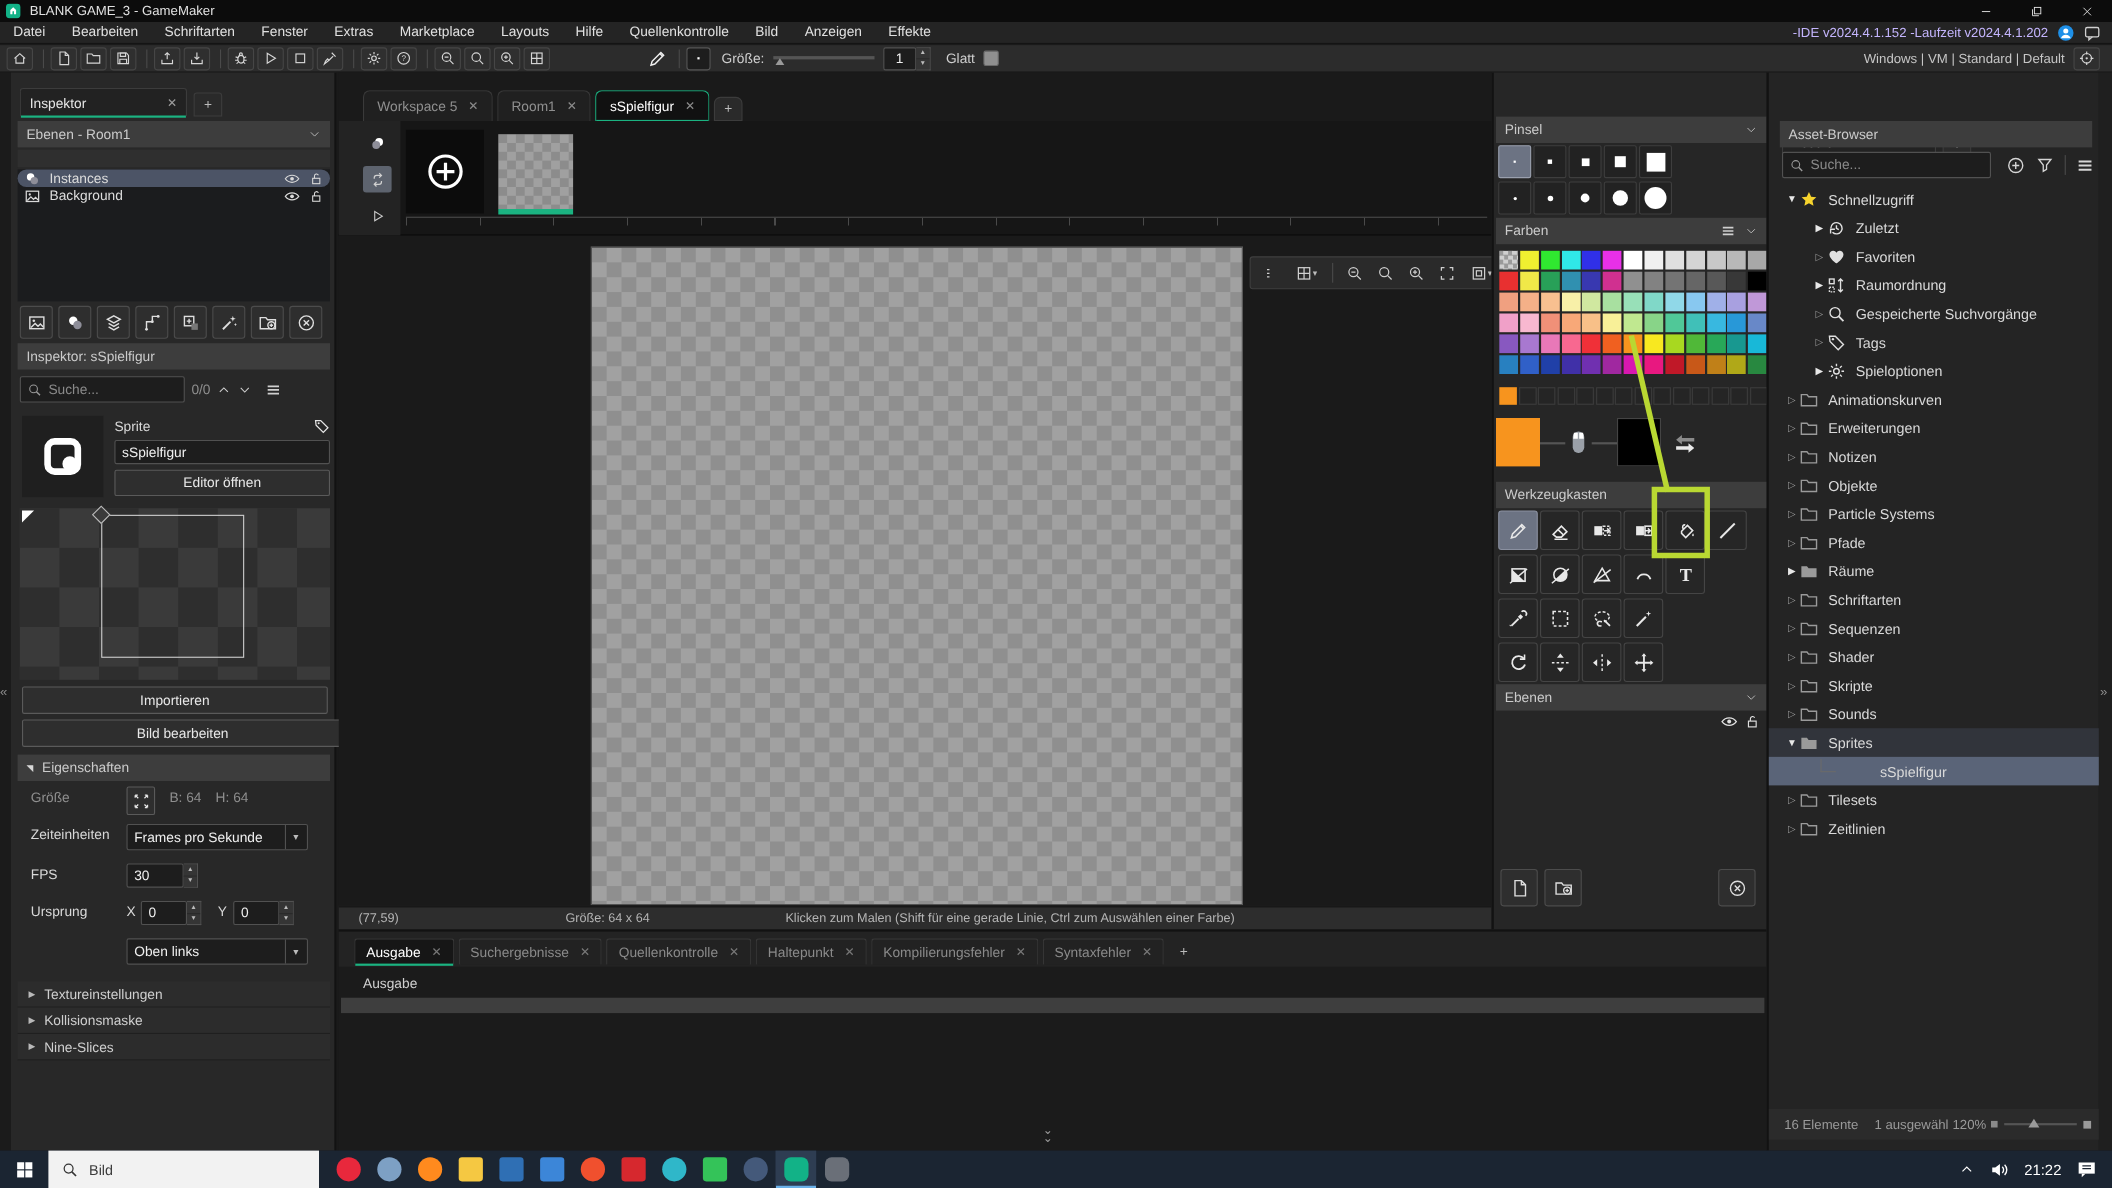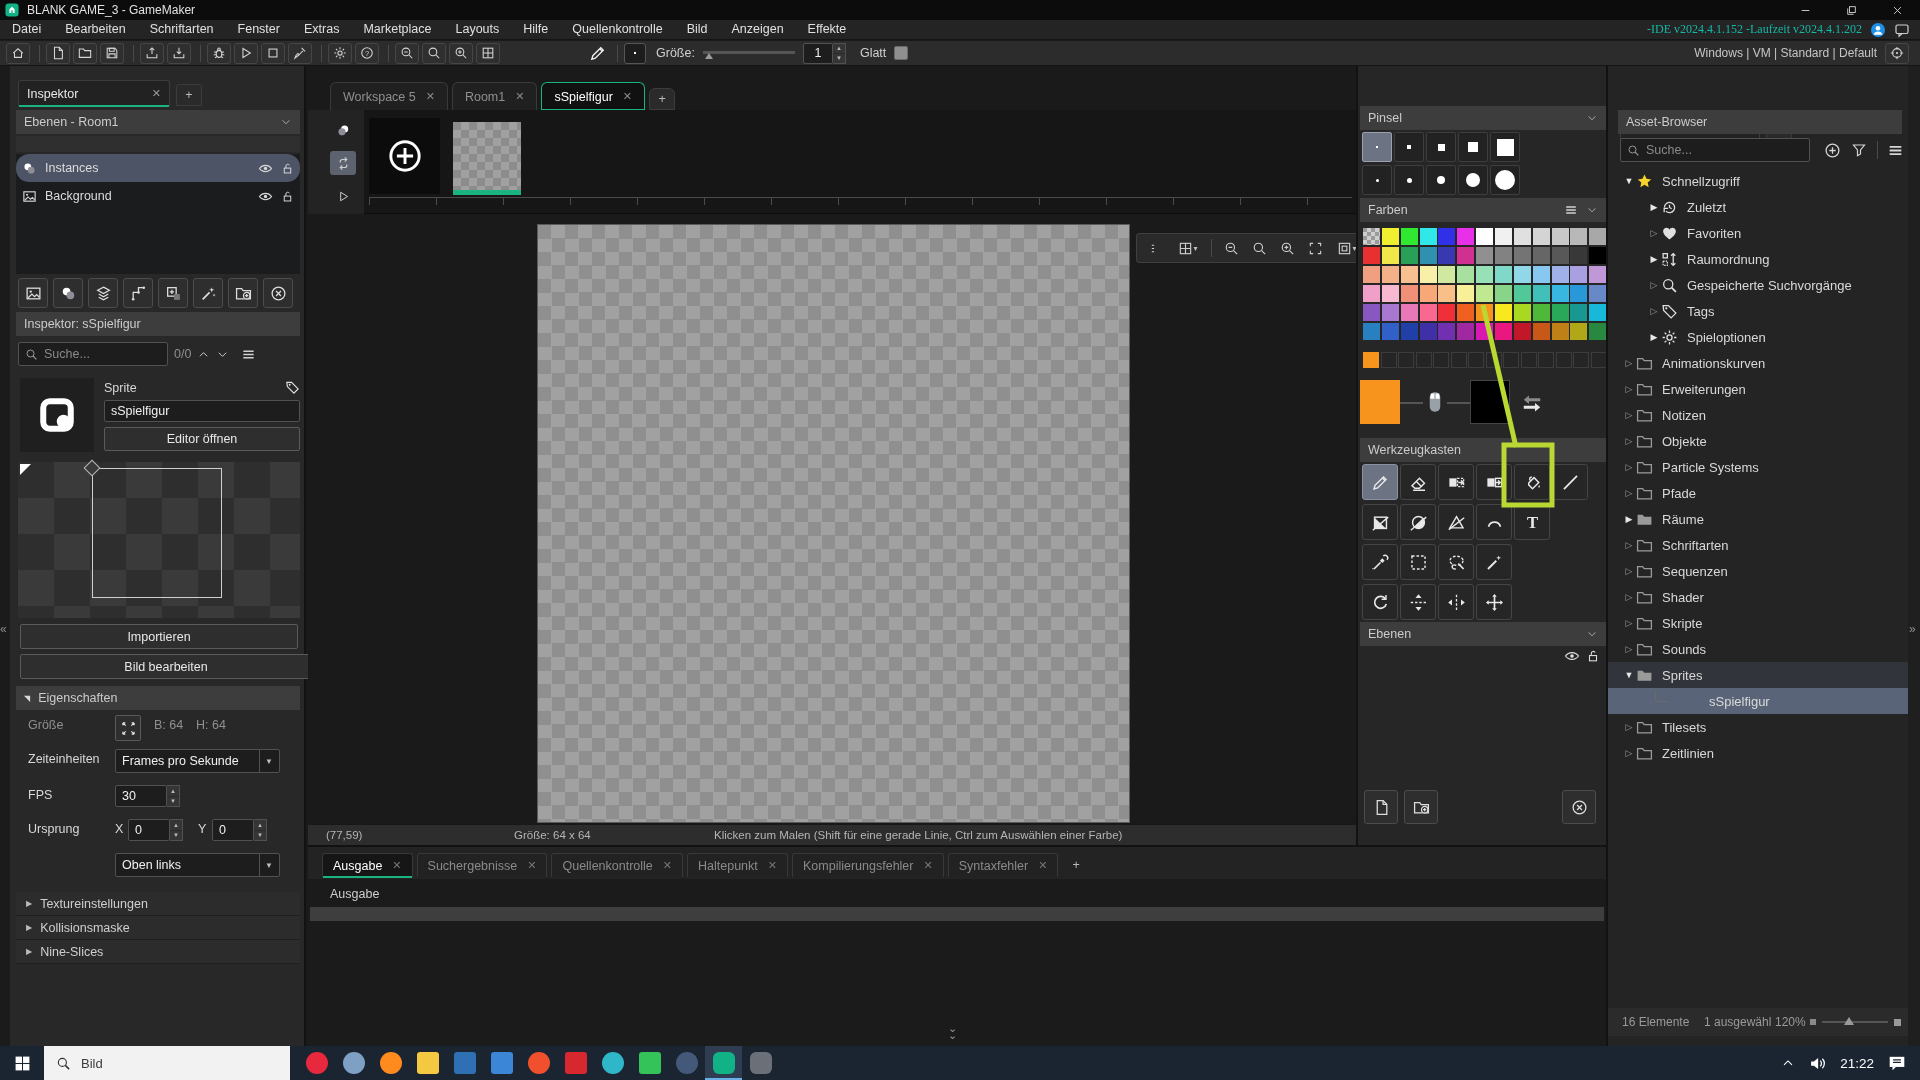--- a/index.html
+++ b/index.html
@@ -15,21 +15,21 @@
   #titlebar { position:absolute; left:0; top:0; width:1920px; height:20px; background:#0c0c0c;
     display:flex; align-items:center; color:#e2e2e2; font-size:12px; }
   #titlebar .logo { width:14px; height:14px; margin:0 8px 0 5px; }
   .wincontrols { margin-left:auto; display:flex; height:100%; }
   .winbtn { width:46px; height:100%; display:flex; align-items:center; justify-content:center; color:#e8e8e8; }
   .winbtn .icon { width:11px; height:11px; }
 
   #menubar { position:absolute; left:0; top:20px; width:1920px; height:20px; background:#242424;
     display:flex; align-items:center; border-bottom:1px solid #141414; }
   .menu-item { padding:0 12px; color:#e0e0e0; font-size:12.5px; line-height:19px; }
-  #menubar-right { margin-left:auto; display:flex; align-items:center; gap:8px; padding-right:10px; color:#14b8a6; font-size:12px;font-family:Liberation Serif, serif; }
+  #menubar-right { margin-left:auto; display:flex; align-items:center; gap:8px; padding-right:10px; color:#c4b5fd; font-size:12px; }
 
   #toolbar { position:absolute; left:0; top:41px; width:1920px; height:25px; background:#2c2c2c;
     display:flex; align-items:center; border-bottom:1px solid #141414; padding-left:6px; }
   .tb-btn { width:24px; height:21px; border:1px solid #464646; border-radius:3px; background:#2f2f2f;
     display:flex; align-items:center; justify-content:center; color:#d6d6d6; margin-right:3px; }
   .tb-btn .icon { width:14px; height:14px; }
   .tb-sep { width:1px; height:17px; background:#4a4a4a; margin:0 6px; }
   #toolbar-right { margin-left:auto; display:flex; align-items:center; gap:8px; padding-right:8px; color:#c6c6c6; font-size:12px; }
 
   
@@ -63,21 +63,21 @@
   .spin { width:13px; display:flex; flex-direction:column; border:1px solid #515151; border-left:none; height:22px; }
   .spin > div { flex:1; background:#353535; display:flex; align-items:center; justify-content:center;
     color:#bbb; font-size:6px; line-height:1; }
   .spin > div:first-child { border-bottom:1px solid #2a2a2a; }
 
   .checker-light { background-image:conic-gradient(#a1a1a1 25%, #8f8f8f 0 50%, #a1a1a1 0 75%, #8f8f8f 0); background-size:27px 27px; }
   .checker-dark  { background-image:conic-gradient(#3a3a3a 25%, #2e2e2e 0 50%, #3a3a3a 0 75%, #2e2e2e 0); background-size:72px 72px; }
   .checker-small { background-image:conic-gradient(#a0a0a0 25%, #8c8c8c 0 50%, #a0a0a0 0 75%, #8c8c8c 0); background-size:16px 16px; }
 
   
-  .layer-row { height:28px; display:flex; align-items:center; padding:0 6px; gap:8px; color:#dcdcdc;border-radius:13px; }
+  .layer-row { height:16px; display:flex; align-items:center; padding:0 6px; gap:8px; color:#dcdcdc;border-radius:13px; }
   .layer-row .icon { width:15px; height:15px; color:#d9d9d9; }
   .layer-row .grow { flex:1; }
   .iconbtn { width:30px; height:30px; border:1px solid #4c4c4c; border-radius:3px; background:#2e2e2e;
     display:flex; align-items:center; justify-content:center; color:#dedede; }
   .iconbtn .icon { width:17px; height:17px; }
 
   
   .etab { height:28px; display:flex; align-items:center; padding:0 12px; gap:10px; font-size:12.5px;
     border:1px solid #3a3a3a; border-bottom:none; border-radius:6px 6px 0 0; background:#202020; color:#8f8f8f; position:relative; }
   .etab.active { background:#111; color:#fff; border-color:#1bb381; }

